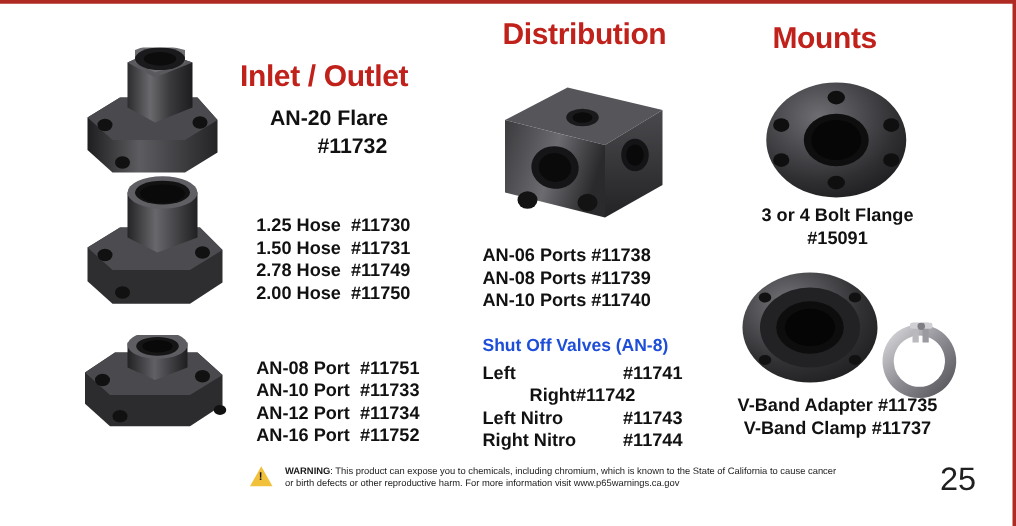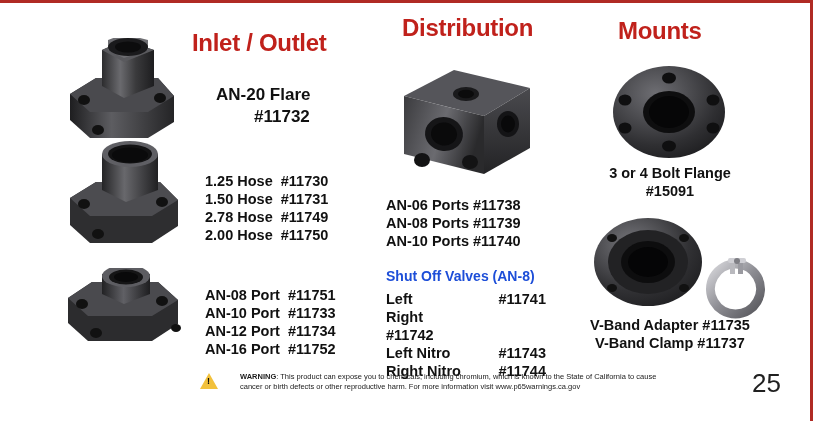--- a/index.html
+++ b/index.html
@@ -70,21 +70,21 @@
     font-size: 26px;
   }
   
   .warnwrap {
     position: absolute;
     left: 200px;
     top: 372px;
     width: 470px;
     display: flex;
     align-items: flex-start;
-    gap: 22px;
+    gap: 10px;
   }
   .tri {
     width: 0; height: 0;
     border-left: 9px solid transparent;
     border-right: 9px solid transparent;
     border-bottom: 16px solid #f2c13c;
     position: relative;
     flex: 0 0 auto;
     margin-top: 1px;
   }
@@ -109,21 +109,21 @@
   svg { display: block; }
 </style>
 </head>
 <body>
 
 <div id="page">
 
   <div class="topline"></div>
   <div class="rightline"></div>
 
-  <div class="col-title" style="left:192px; top:29px;">Inlet / Outlet</div>
+  <div class="col-title" style="left:192px; top:48px;">Inlet / Outlet</div>
   <div class="col-title" style="left:402px; top:14px;">Distribution</div>
   <div class="col-title" style="left:618px; top:17px;">Mounts</div>
 
   <div class="art" style="left:62px; top:38px;">
     <svg width="120" height="105" viewBox="0 0 120 105">
       <defs>
         <linearGradient id="g1" x1="0" y1="0" x2="1" y2="0">
           <stop offset="0%" stop-color="#2c2c2e"></stop>
           <stop offset="35%" stop-color="#6a6a6e"></stop>
           <stop offset="65%" stop-color="#3a3a3c"></stop>
@@ -248,21 +248,21 @@
 <span>AN-08 Ports #11739</span>
 <span>AN-10 Ports #11740</span></div>
 
   <div class="red-sub" style="left:386px; top:268px;">Shut Off Valves (AN-8)</div>
 
   <div style="position:absolute; left:386px; top:290px; width:160px;">
     <div style="display:flex; justify-content:space-between;">
       <span class="blk" style="position:static;">Left</span>
       <span class="blk" style="position:static;">#11741</span>
     </div>
-    <div style="display:flex; justify-content:center;flex-direction:column;">
+    <div style="display:flex; justify-content:center;">
       <span class="blk" style="position:static;">Right</span>
       <span class="blk" style="position:static;">#11742</span>
     </div>
     <div style="display:flex; justify-content:space-between;">
       <span class="blk" style="position:static;">Left Nitro</span>
       <span class="blk" style="position:static;">#11743</span>
     </div>
     <div style="display:flex; justify-content:space-between;">
       <span class="blk" style="position:static;">Right Nitro</span>
       <span class="blk" style="position:static;">#11744</span>

